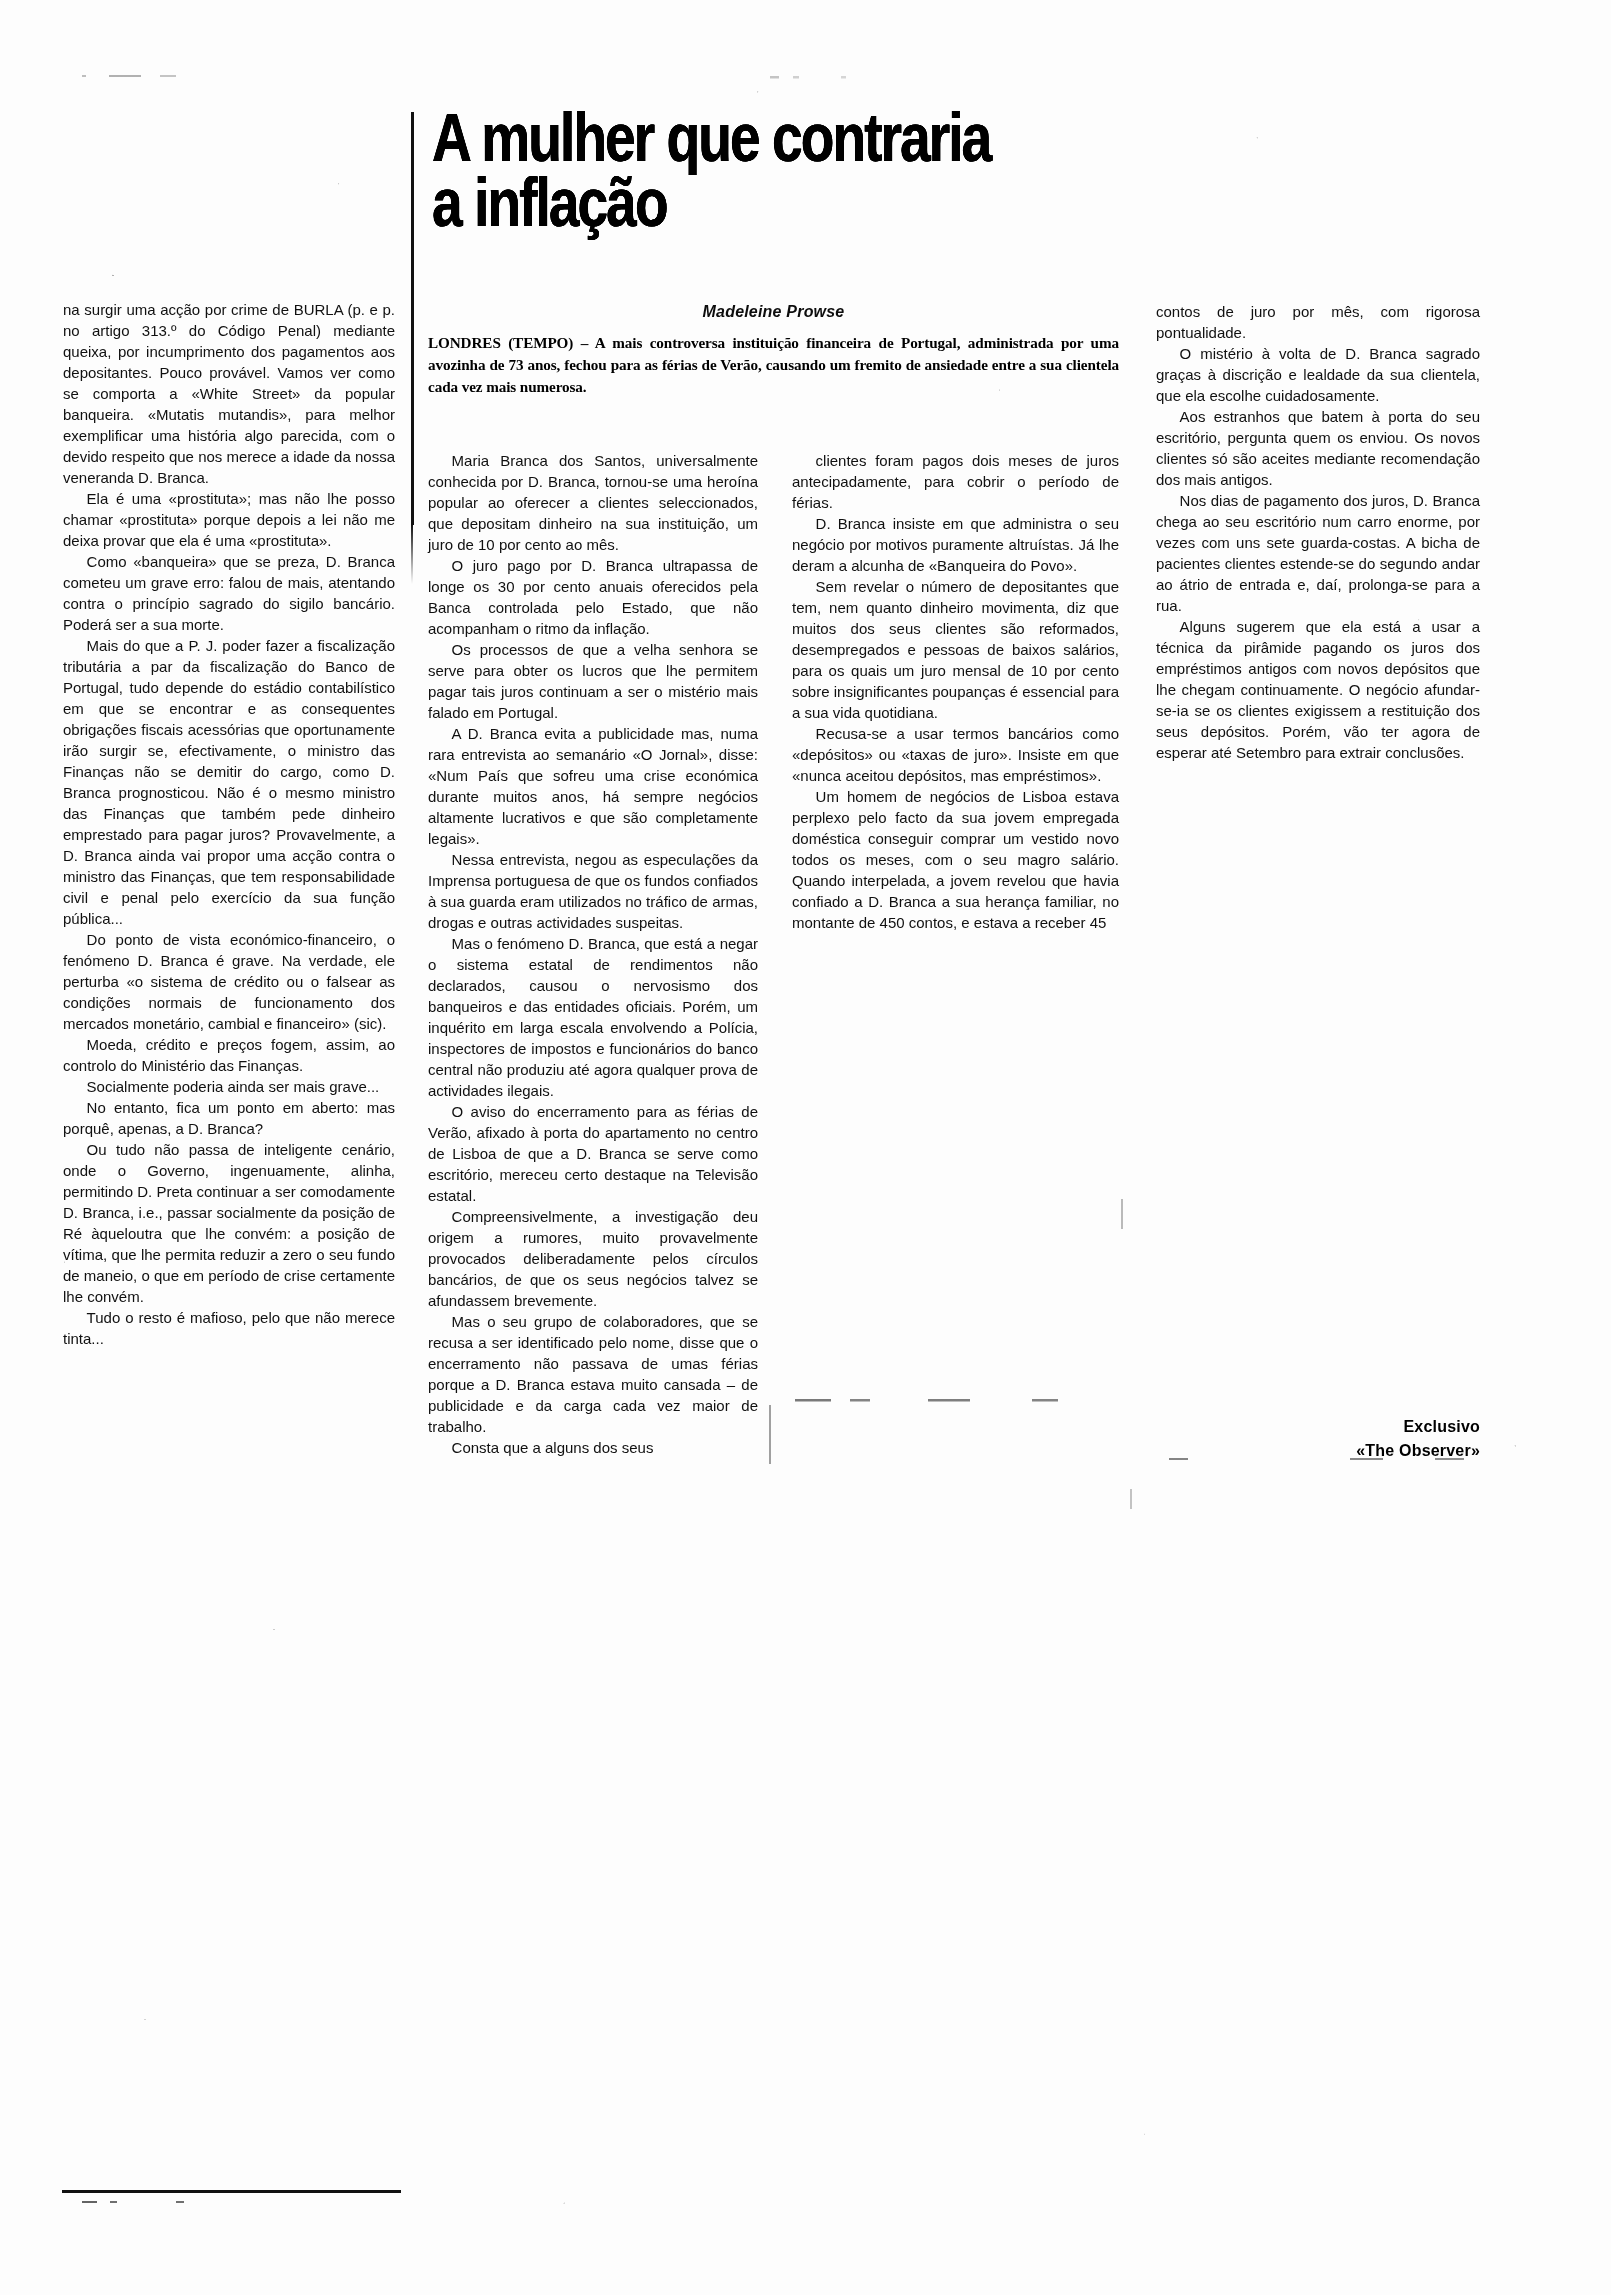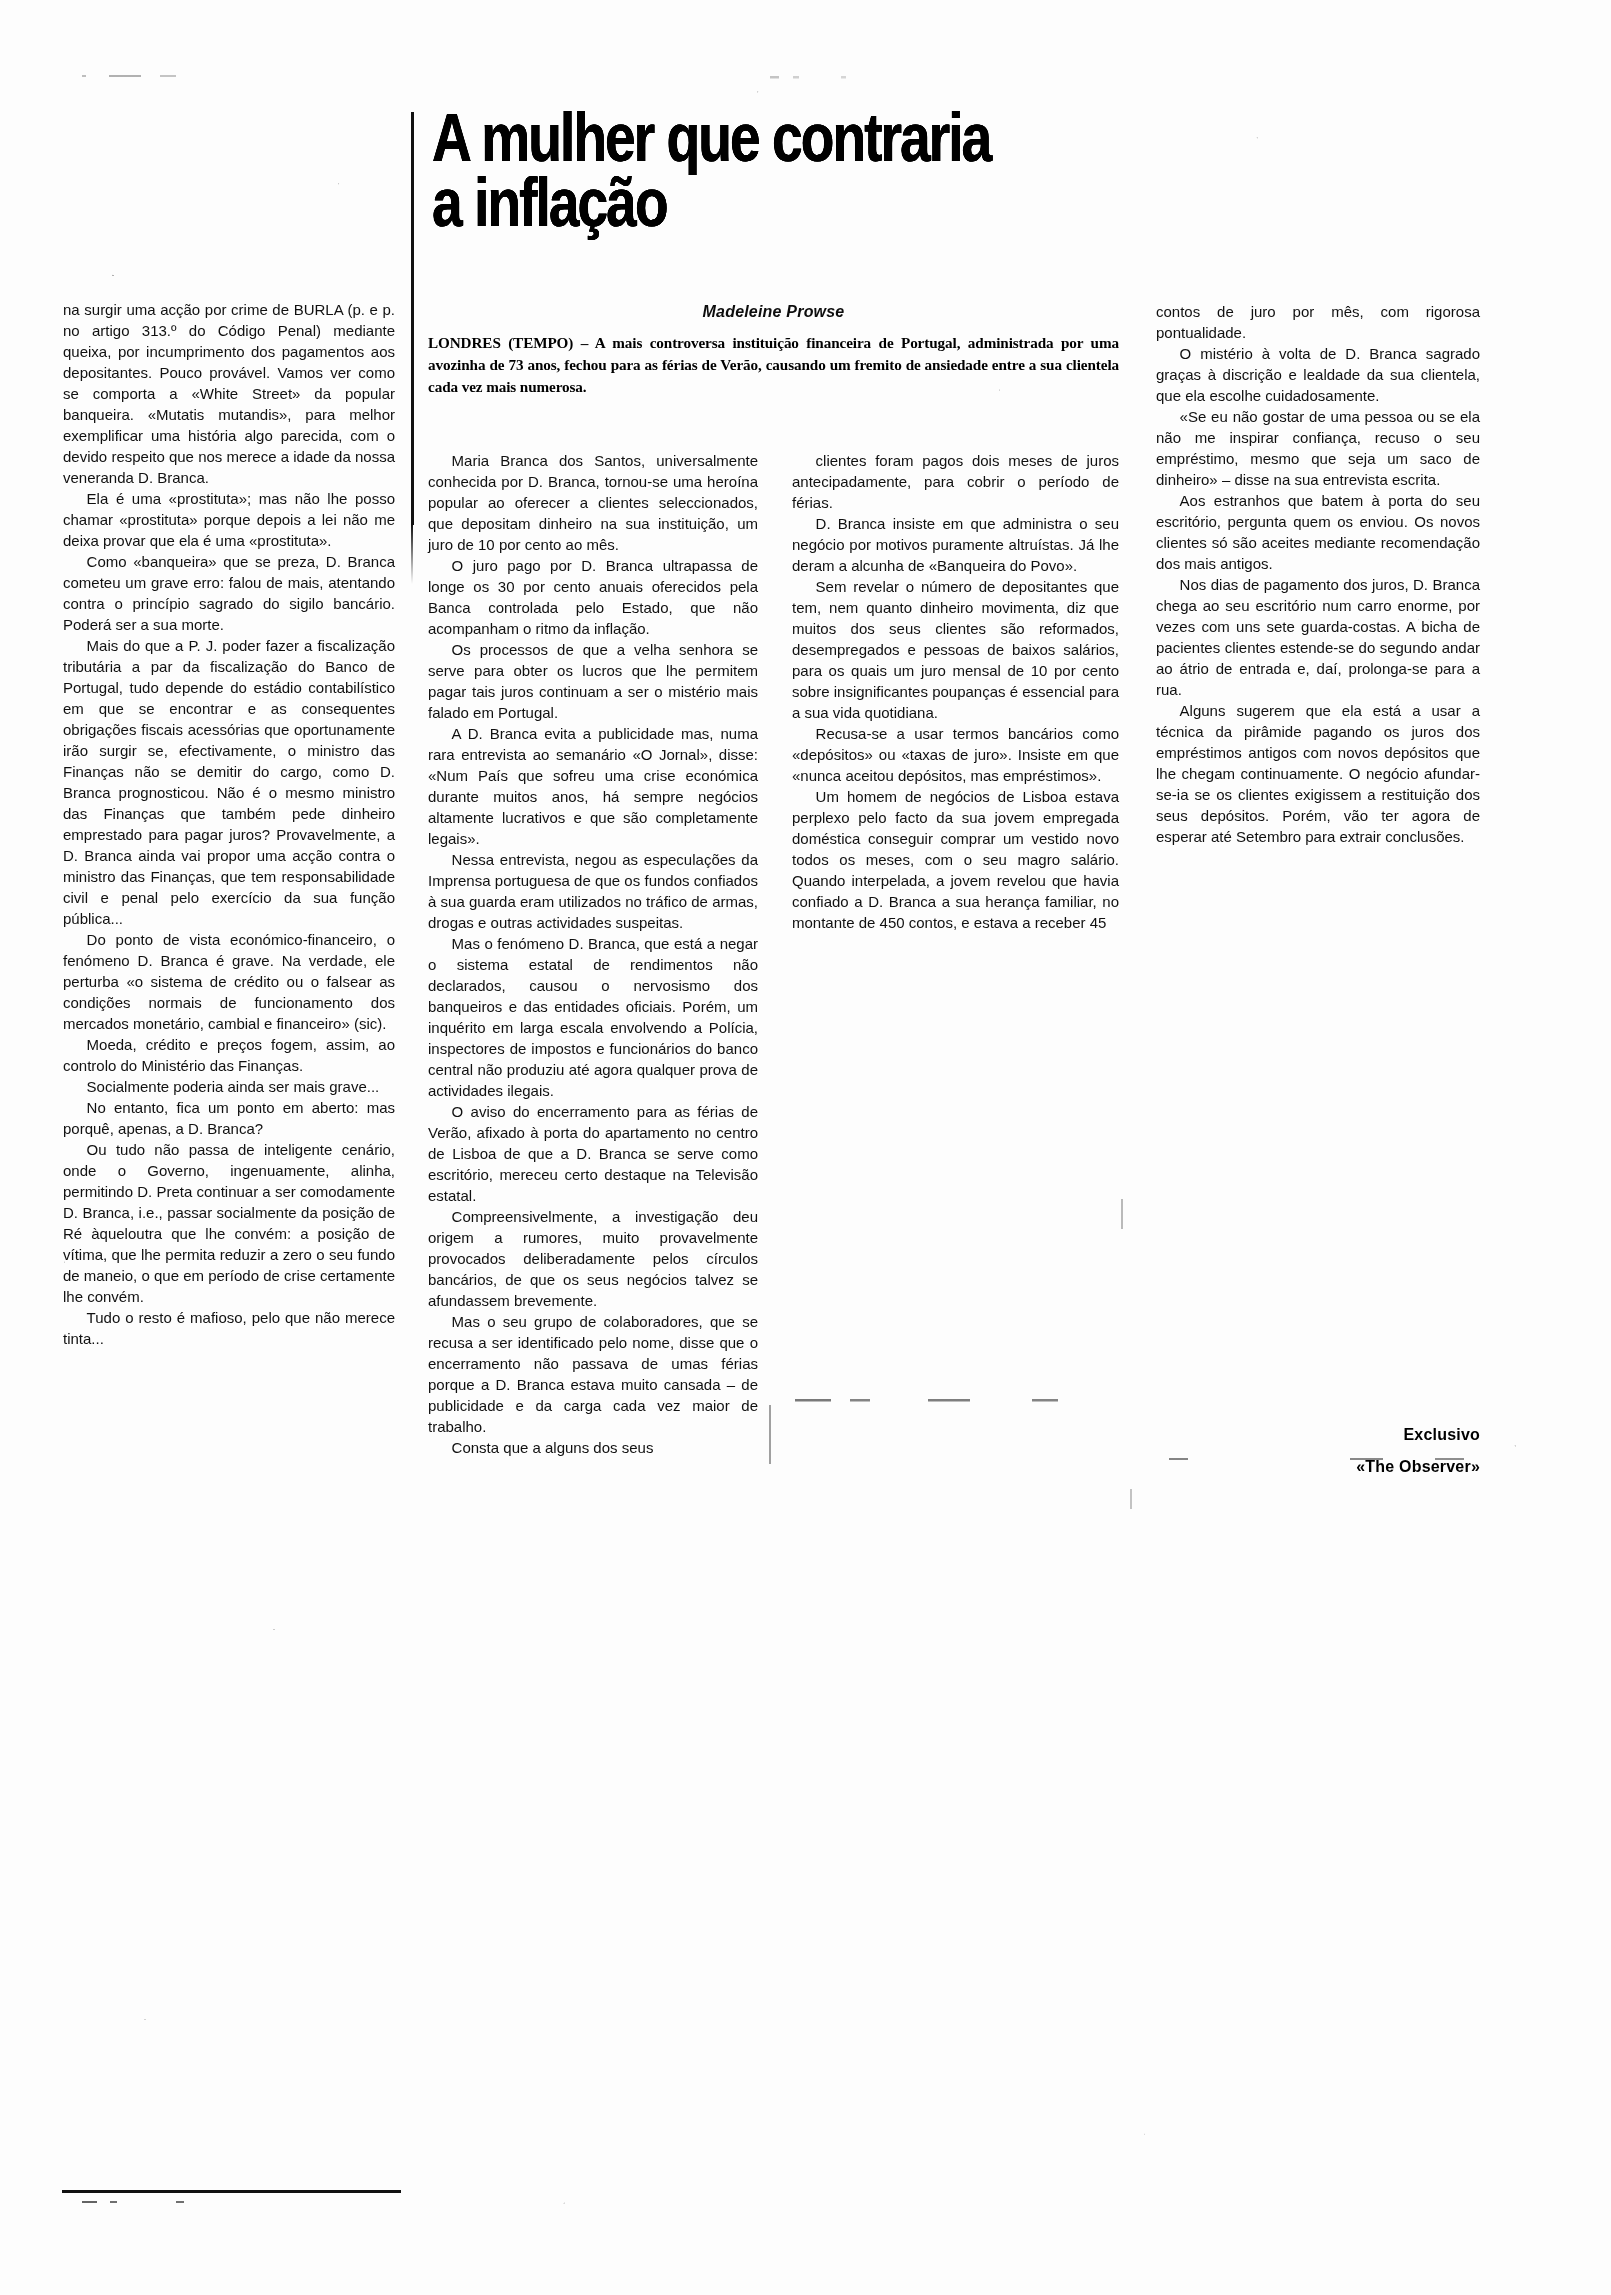--- a/index.html
+++ b/index.html
@@ -138,21 +138,21 @@
   #credit{
     position:absolute;
     left:1156px;top:1415px;width:324px;
     text-align:right;
     font-weight:700;
     font-size:16px;
     line-height:23.6px;
     letter-spacing:0.2px;
     color:#000;
   }
-  #credit .l{display:block;margin-top:8px;}
+  #credit .l{display:block;}
 
   
   #hrule{
     position:absolute;
     left:62px;top:2190px;width:339px;height:3.4px;
     background:#111;
   }
   #hrule-dashes{
     position:absolute;left:74px;top:2200px;width:255px;height:4.9px;opacity:.7;
     background:linear-gradient(90deg,
@@ -233,21 +233,20 @@
     <p>clientes foram pagos dois meses de juros antecipadamente, para cobrir o período de férias.</p>
     <p>D. Branca insiste em que administra o seu negócio por motivos puramente altruístas. Já lhe deram a alcunha de «Banqueira do Povo».</p>
     <p>Sem revelar o número de depositantes que tem, nem quanto dinheiro movimenta, diz que muitos dos seus clientes são reformados, desempregados e pessoas de baixos salários, para os quais um juro mensal de 10 por cento sobre insignificantes poupanças é essencial para a sua vida quotidiana.</p>
     <p>Recusa-se a usar termos bancários como «depósitos» ou «taxas de juro». Insiste em que «nunca aceitou depósitos, mas empréstimos».</p>
     <p>Um homem de negócios de Lisboa estava perplexo pelo facto da sua jovem empregada doméstica conseguir comprar um vestido novo todos os meses, com o seu magro salário. Quando interpelada, a jovem revelou que havia confiado a D. Branca a sua herança familiar, no montante de 450 contos, e estava a receber 45</p>
   </div>
 
   <div class="col" id="col4">
     <p class="noindent">contos de juro por mês, com rigorosa pontualidade.</p>
     <p>O mistério à volta de D. Branca sagrado graças à discrição e lealdade da sua clientela, que ela escolhe cuidadosamente.</p>
-    <p>«Se eu não gostar de uma pessoa ou se ela não me inspirar confiança, recuso o seu empréstimo, mesmo que seja um saco de dinheiro» – disse na sua entrevista escrita.</p>
     <p>Aos estranhos que batem à porta do seu escritório, pergunta quem os enviou. Os novos clientes só são aceites mediante recomendação dos mais antigos.</p>
     <p>Nos dias de pagamento dos juros, D. Branca chega ao seu escritório num carro enorme, por vezes com uns sete guarda-costas. A bicha de pacientes clientes estende-se do segundo andar ao átrio de entrada e, daí, prolonga-se para a rua.</p>
     <p>Alguns sugerem que ela está a usar a técnica da pirâmide pagando os juros dos empréstimos antigos com novos depósitos que lhe chegam continuamente. O negócio afundar-se-ia se os clientes exigissem a restituição dos seus depósitos. Porém, vão ter agora de esperar até Setembro para extrair conclusões.</p>
   </div>
 
   <div id="credit">
     <span class="l">Exclusivo</span>
     <span class="l">«The Observer»</span>
   </div>
 

